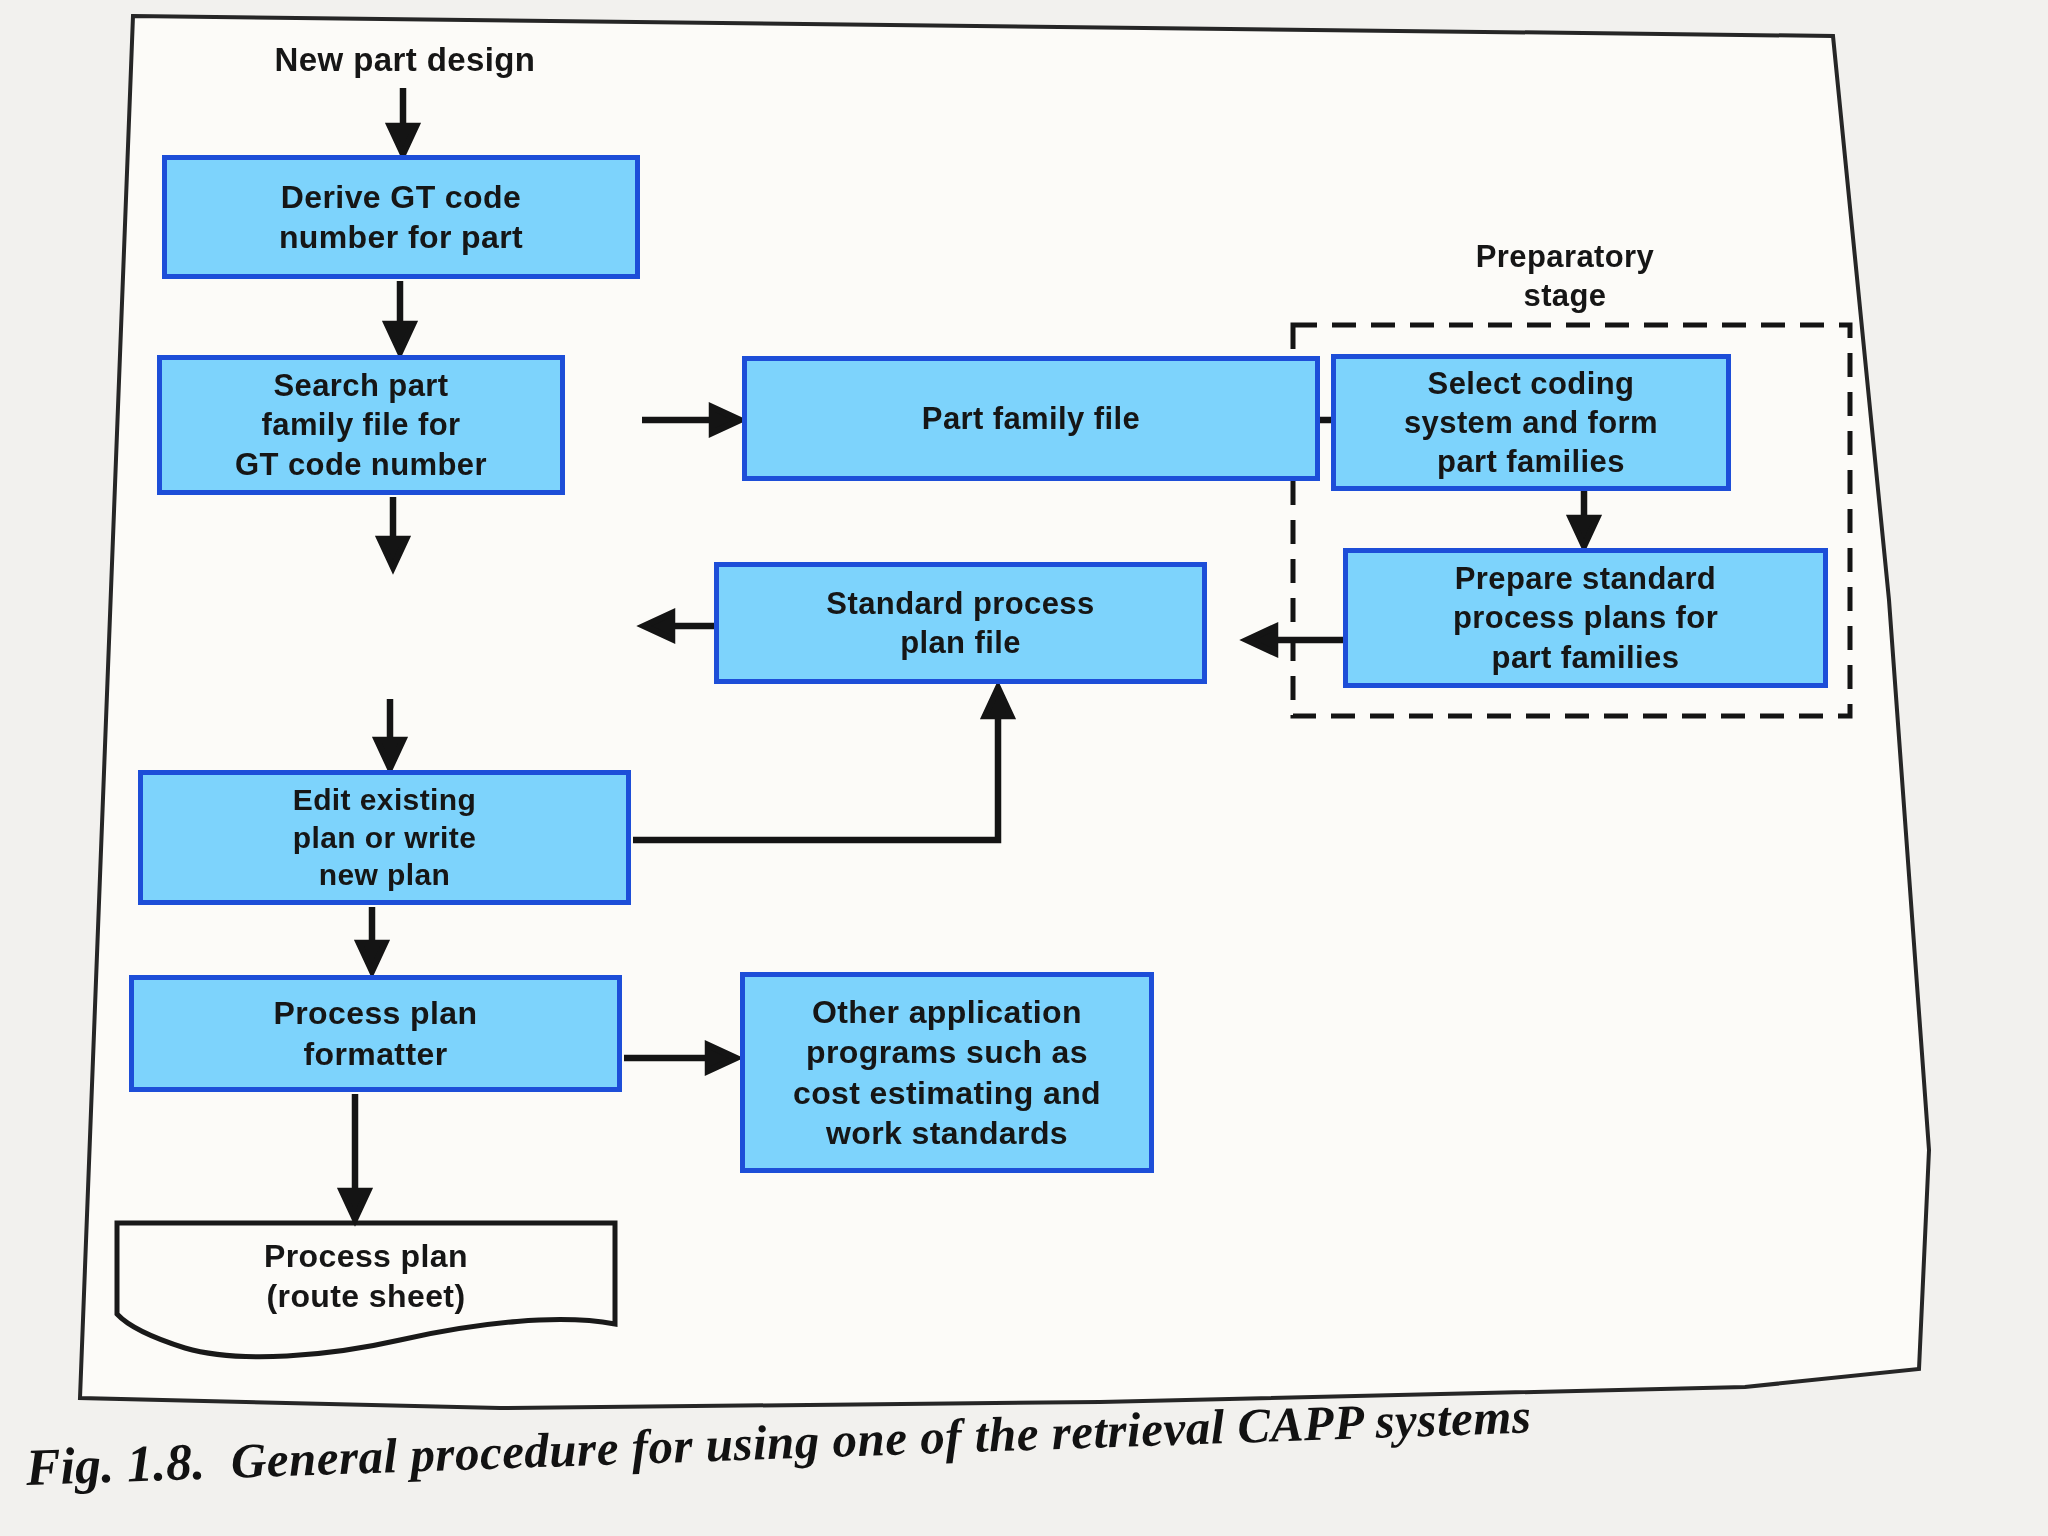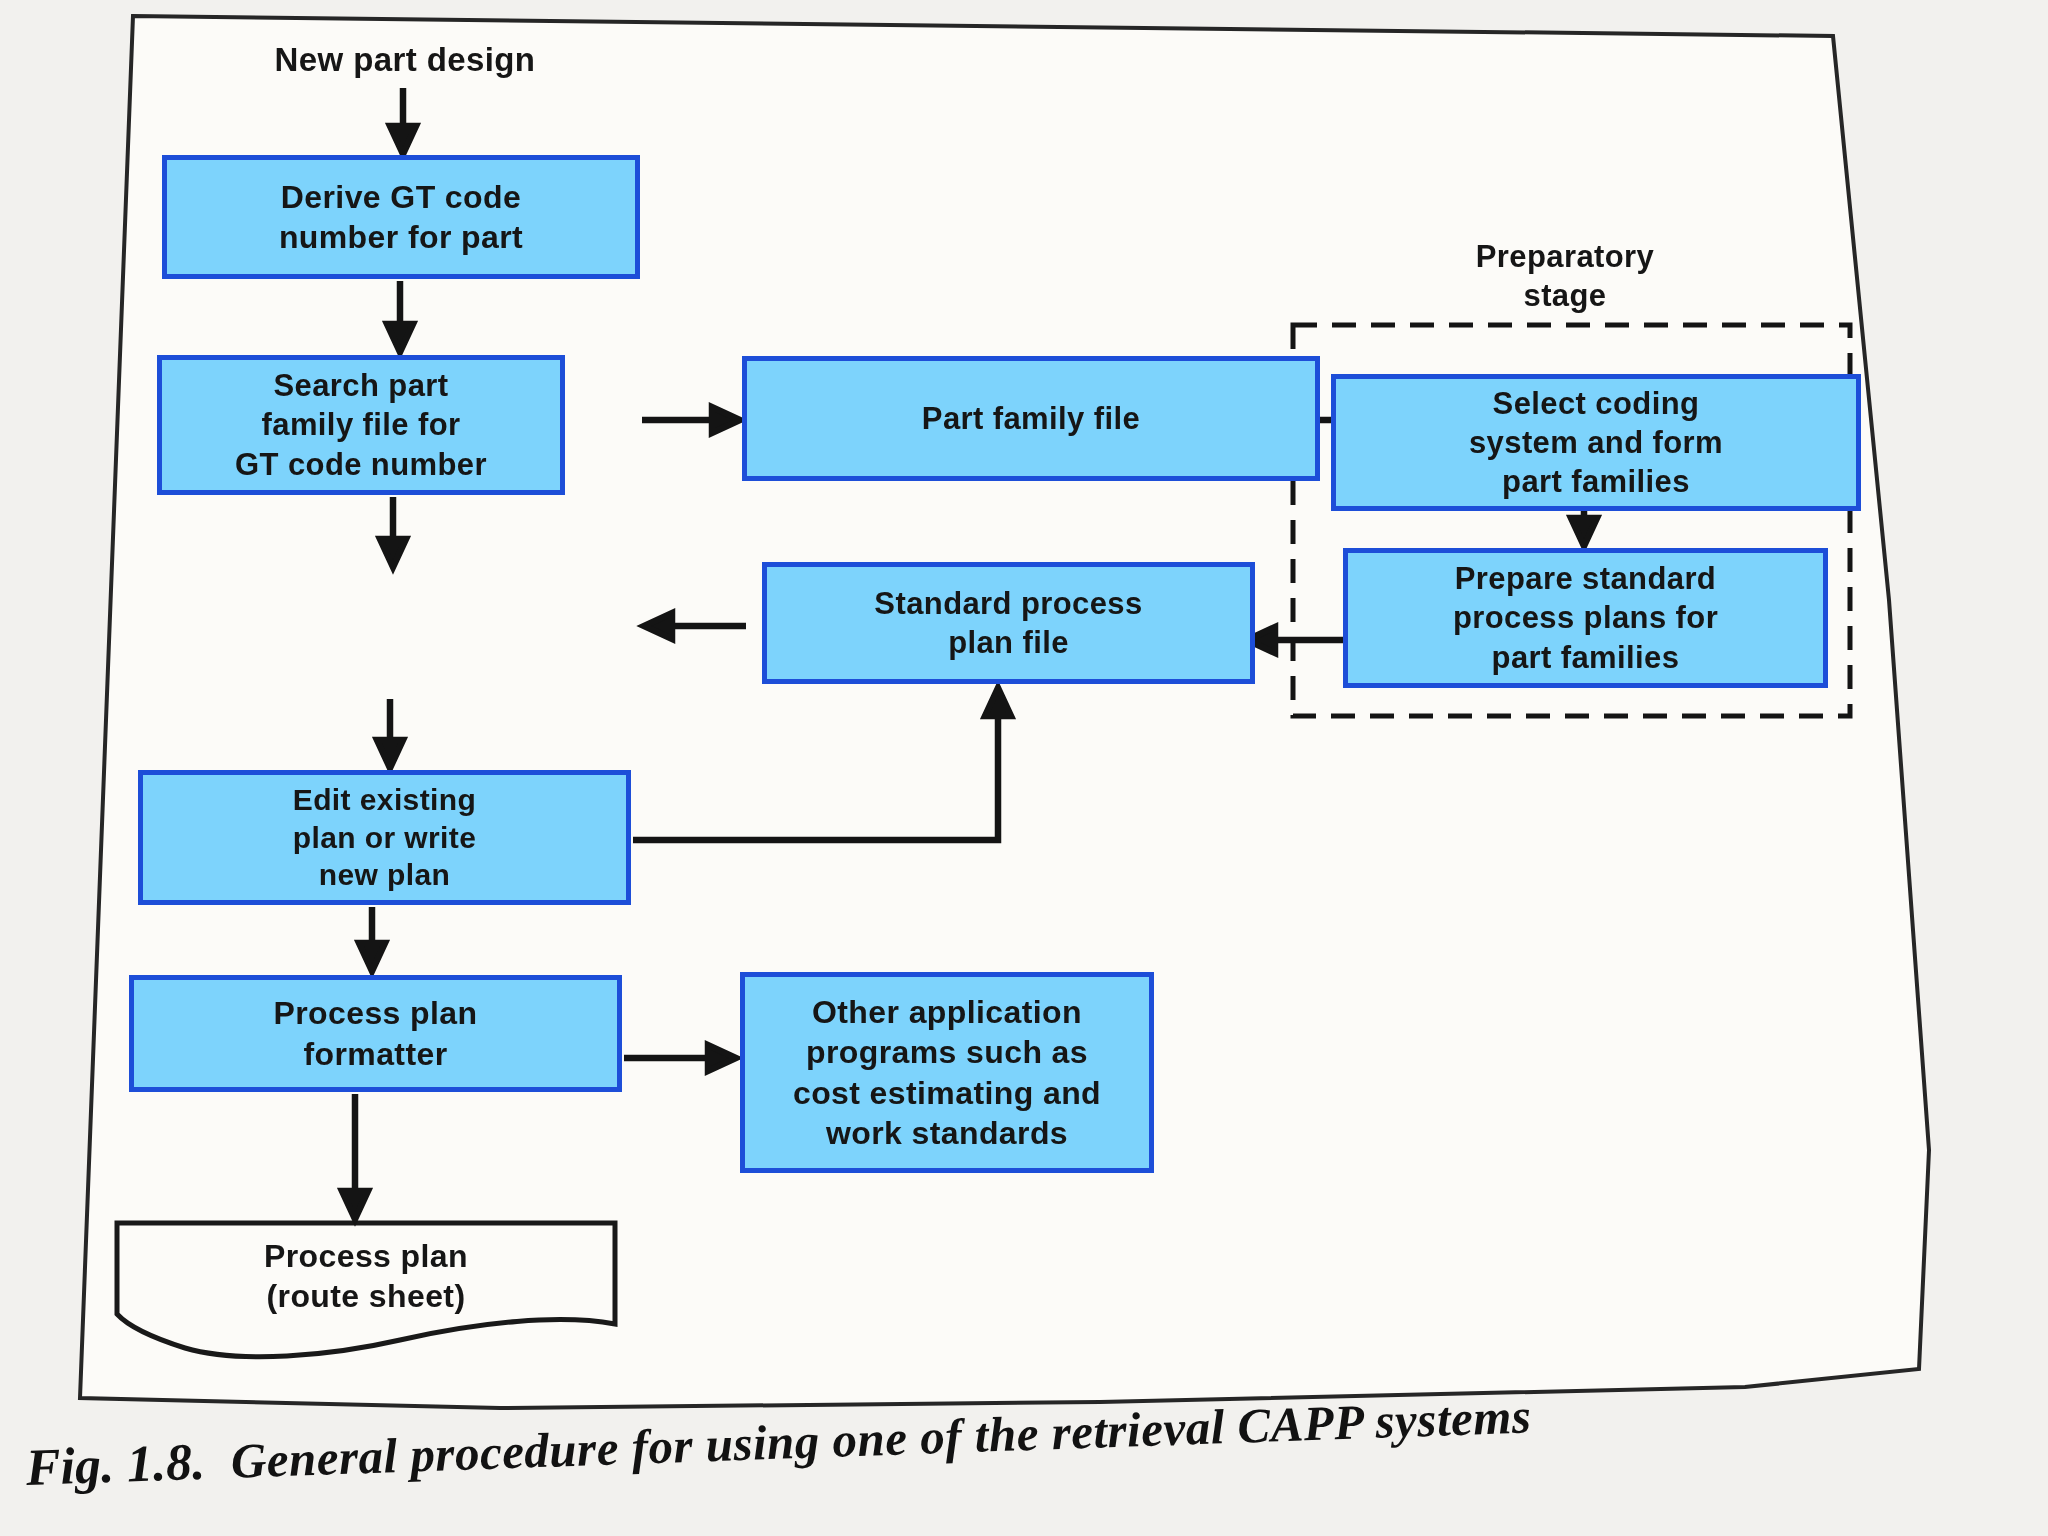--- a/index.html
+++ b/index.html
@@ -99,29 +99,29 @@
 
   <div class="node boxed" style="left:162px;top:155px;width:478px;height:124px;font-size:32px;">Derive GT code
 number for part</div>
 
   <div class="node boxed" style="left:157px;top:355px;width:408px;height:140px;">Search part
 family file for
 GT code number</div>
 
   <div class="node boxed" style="left:742px;top:356px;width:578px;height:125px;">Part family file</div>
 
-  <div class="node boxed" style="left:1331px;top:374px;width:530px;height:137px;">Select coding
+  <div class="node boxed" style="left:1331px;top:354px;width:400px;height:137px;">Select coding
 system and form
 part families</div>
 
   <div class="node boxed" style="left:1343px;top:548px;width:485px;height:140px;">Prepare standard
 process plans for
 part families</div>
 
-  <div class="node boxed" style="left:762px;top:562px;width:493px;height:122px;">Standard process
+  <div class="node boxed" style="left:714px;top:562px;width:493px;height:122px;">Standard process
 plan file</div>
 
 
   <div class="node boxed" style="left:138px;top:770px;width:493px;height:135px;font-size:30px;">Edit existing
 plan or write
 new plan</div>
 
   <div class="node boxed" style="left:129px;top:975px;width:493px;height:117px;font-size:32px;">Process plan
 formatter</div>
 

